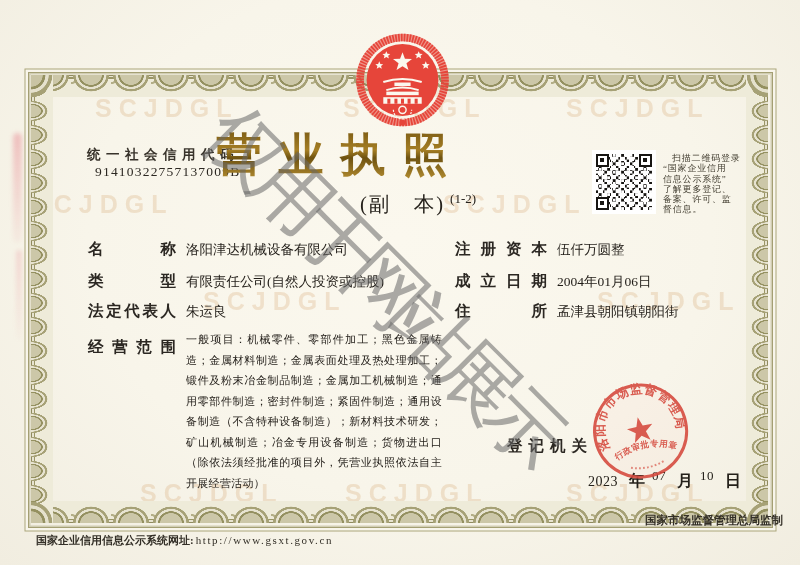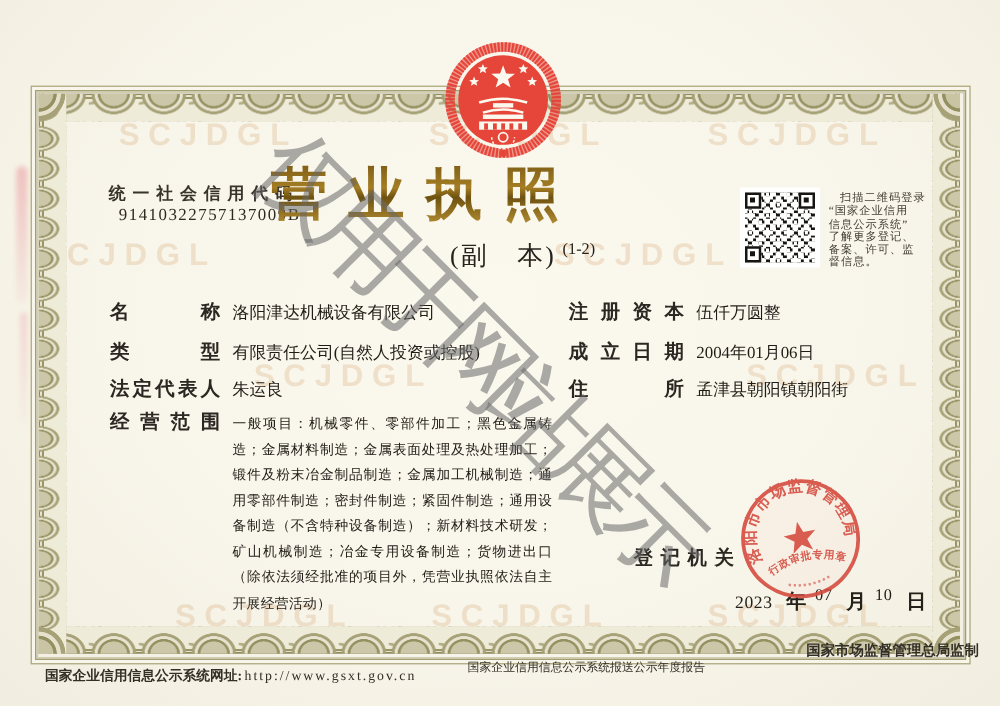--- a/index.html
+++ b/index.html
@@ -92,21 +92,21 @@
 
   
   .flabel{font-family:"Liberation Sans","DejaVu Sans",sans-serif;font-weight:bold;font-size:15.5px;color:#2b2722;text-align:justify;text-align-last:justify;z-index:4;}
   .lab-l{left:88px;width:88px;}
   .lab-r{left:455px;width:92px;}
   .fvalue{font-size:13.5px;color:#201c17;z-index:4;white-space:nowrap;}
   .val-l{left:186px;text-align:center;}
   .val-r{left:557px;}
   .r1{top:239px;} .r2{top:271px;} .r3{top:301px;}
   .v1{top:241px;} .v2{top:273px;} .v3{top:303px;}
-  .scope-label{top:327px;font-family:Liberation Mono, monospace;}
+  .scope-label{top:337px;font-family:Liberation Mono, monospace;}
   .scope-value{left:186px;top:329px;width:256px;font-size:11px;line-height:20.5px;letter-spacing:.3px;text-align:justify;white-space:normal;z-index:4;color:#201c17;}
 
   
   .registry{left:507px;top:436px;width:80px;}
   .stamp{left:581px;top:371px;z-index:5;transform:rotate(-12deg);opacity:.9;}
   .date-row{left:588px;top:468px;z-index:4;white-space:nowrap;}
   .date-num{font-size:14px;color:#24201a;letter-spacing:.5px;}
   .date-num.hi{vertical-align:6px;font-size:13px;}
   .date-unit{font-size:16px;font-weight:bold;color:#24201a;margin:0 3px 0 7px;}
 
@@ -243,17 +243,16 @@
   <span class="date-num hi">07</span>
   <span class="date-unit">月</span>
   <span class="date-num hi">10</span>
   <span class="date-unit">日</span>
 </div>
 
 <div class="abs footer-left">
   <span class="lbl">国家企业信用信息公示系统网址:</span><span class="url">http://www.gsxt.gov.cn</span>
 </div>
 <div class="abs footer-mid">
-  <div>国家企业信用信息公示系统报送公示年度报告</div>
 </div>
 <div class="abs footer-right">国家市场监督管理总局监制</div>
 
 <div class="abs wm">仅用于网站展示</div>
 
 </body></html>

